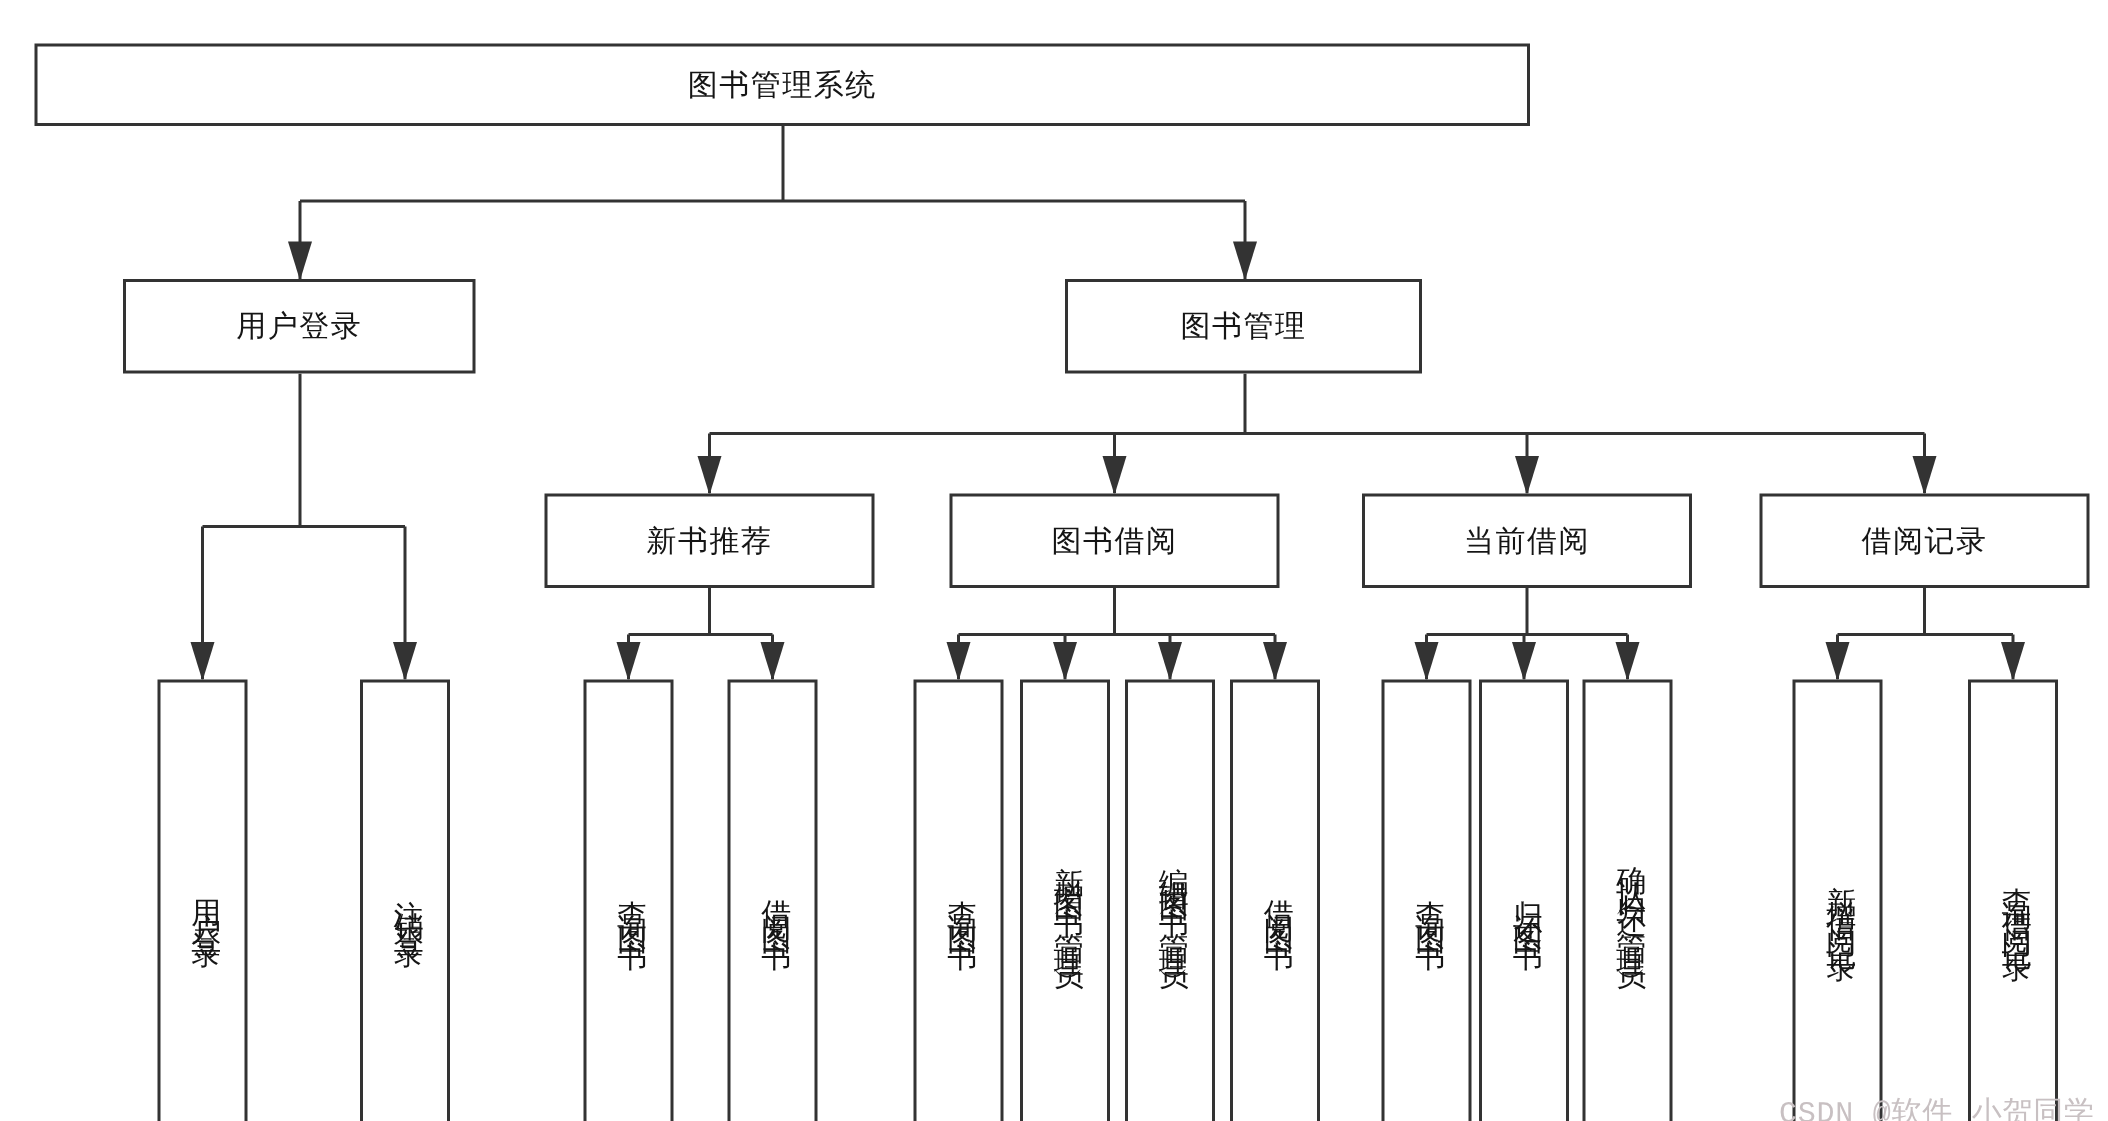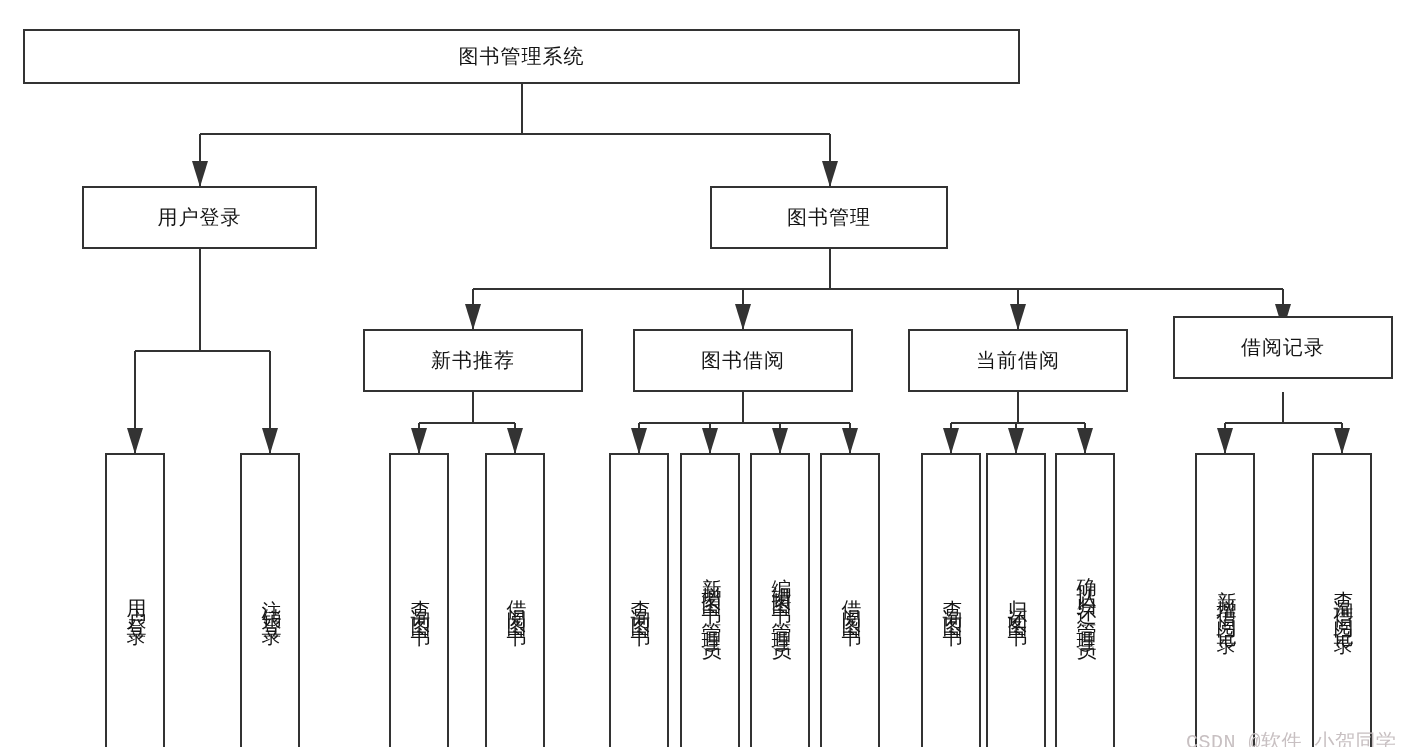--- a/index.html
+++ b/index.html
@@ -93,21 +93,21 @@
   </svg>
 
   <div class="box" style="left:23px;top:13px;width:997px;height:55px">图书管理系统</div>
 
   <div class="box" style="left:82px;top:170px;width:235px;height:63px">用户登录</div>
   <div class="box" style="left:363px;top:313px;width:220px;height:63px">新书推荐</div>
 
   <div class="box" style="left:710px;top:170px;width:238px;height:63px">图书管理</div>
   <div class="box" style="left:908px;top:313px;width:220px;height:63px">当前借阅</div>
   <div class="box" style="left:633px;top:313px;width:220px;height:63px">图书借阅</div>
-  <div class="box" style="left:1173px;top:300px;width:220px;height:63px">借阅记录</div>
+  <div class="box" style="left:1173px;top:313px;width:220px;height:63px">借阅记录</div>
 
   <div class="box leaf" style="left:105px;top:437px;width:60px;height:298px">用户登录</div>
   <div class="box leaf" style="left:240px;top:437px;width:60px;height:298px">注销登录</div>
 
   <div class="box leaf" style="left:389px;top:437px;width:60px;height:298px">查询图书</div>
   <div class="box leaf" style="left:485px;top:437px;width:60px;height:298px">借阅图书</div>
 
   <div class="box leaf" style="left:609px;top:437px;width:60px;height:298px">查询图书</div>
   <div class="box leaf" style="left:680px;top:437px;width:60px;height:298px">新增图书（管理员）</div>
   <div class="box leaf" style="left:750px;top:437px;width:60px;height:298px">编辑图书（管理员）</div>

